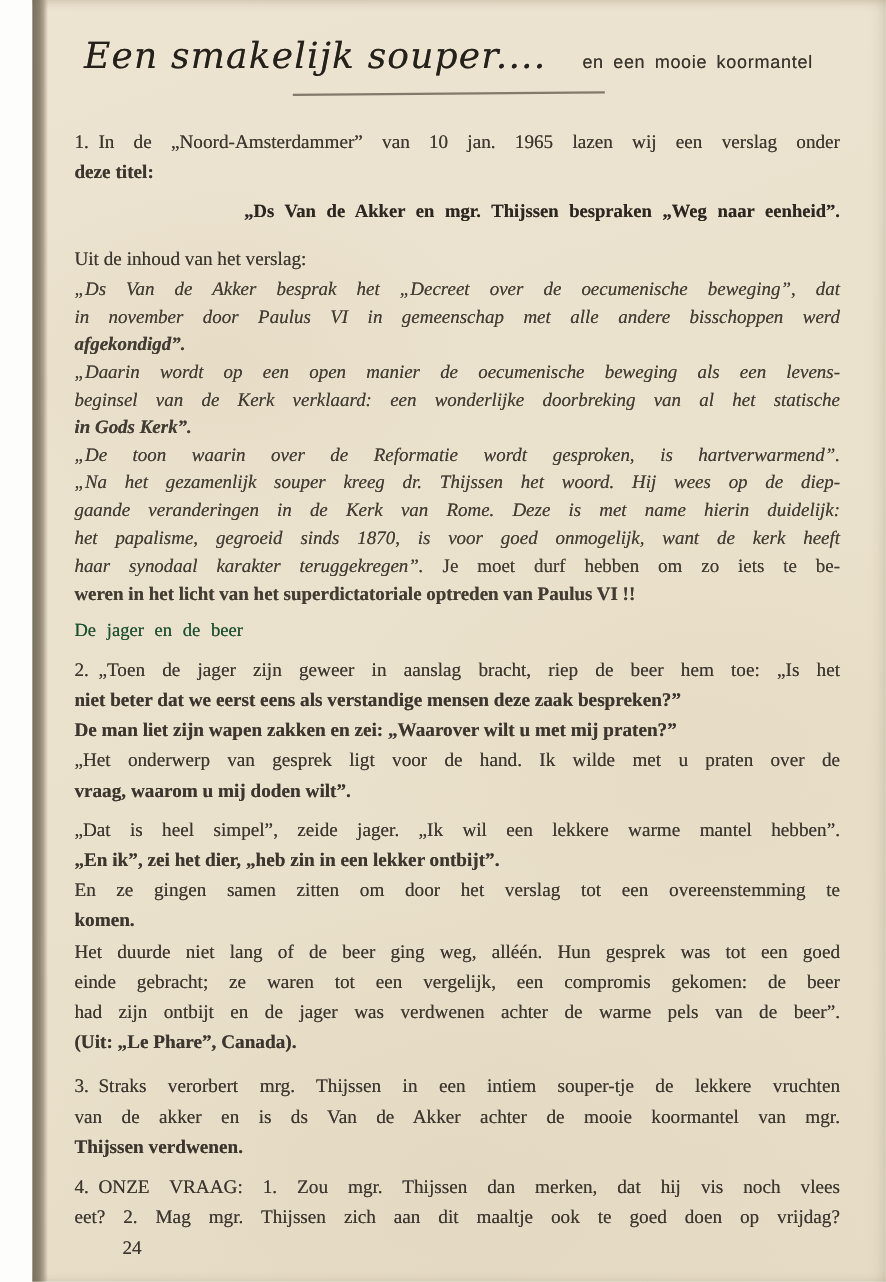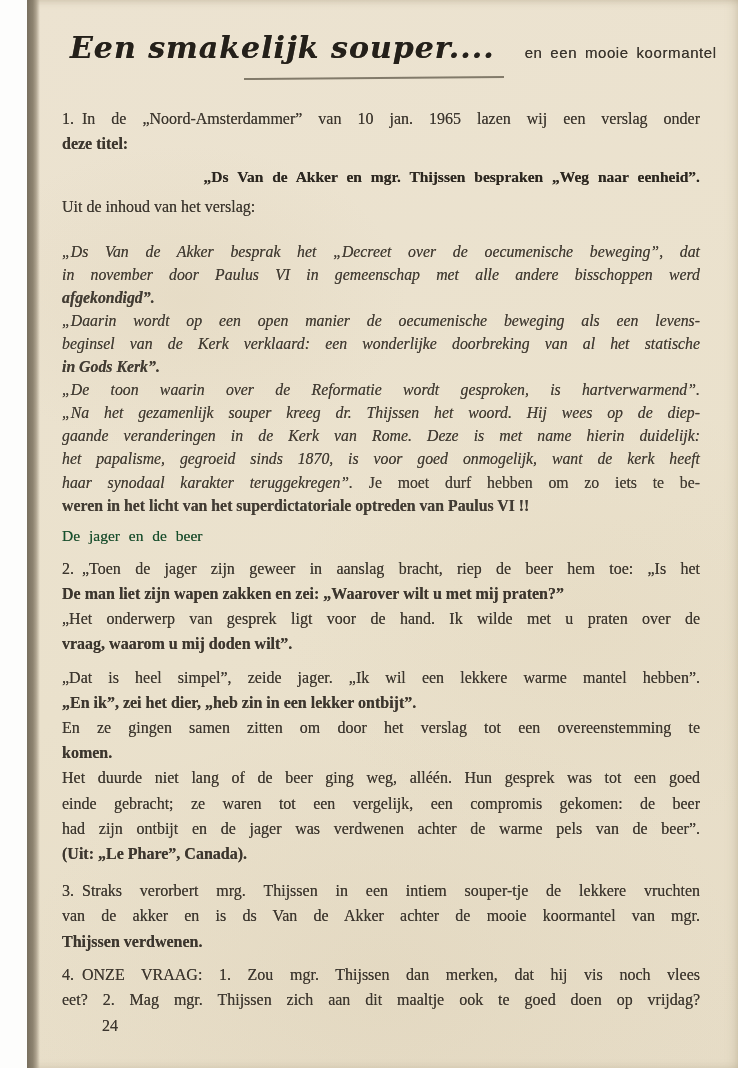--- a/index.html
+++ b/index.html
@@ -47,21 +47,21 @@
   .title-row {
     margin-top: 30px;
     padding-left: 8px;
     display: flex;
     align-items: baseline;
     white-space: nowrap;
   }
   .title-script {
     font-family: "DejaVu Serif", serif;
     font-style: italic;
-    font-weight: bold;
+    font-weight: normal;
     font-size: 30px;
     letter-spacing: 1px;
     color: #24201a;
   }
   .title-sub {
     margin-left: 30px;
     font-family: "Liberation Sans", sans-serif;
     font-size: 15px;
     letter-spacing: 0.6px;
     word-spacing: 3px;
@@ -84,26 +84,26 @@
   .heading-report {
     margin-top: 8px;
     font-size: 15.5px;
     line-height: 25px;
     font-weight: bold;
     word-spacing: 5px;
     text-align: right;
     color: #2c2720;
   }
   .intro-line {
-    margin-top: 5px;
+    margin-top: 15px;
     font-size: 16px;
     line-height: 25.2px;
   }
   .quote-block {
-    margin-top: 20px;
+    margin-top: 0;
     font-style: italic;
     font-size: 15.8px;
     line-height: 23.1px;
     color: #423c33;
   }
   .heading-bear {
     margin-top: 6px;
     font-size: 15.5px;
     line-height: 25px;
     font-weight: normal;
@@ -158,20 +158,21 @@
       <div class="tline">gaande veranderingen in de Kerk van Rome. Deze is met name hierin duidelijk:</div>
       <div class="tline">het papalisme, gegroeid sinds 1870, is voor goed onmogelijk, want de kerk heeft</div>
       <div class="tline"><span>haar synodaal karakter teruggekregen”. </span><span class="roman">Je moet durf hebben om zo iets te be-</span></div>
       <div class="tline tline-left"><span class="roman">weren in het licht van het superdictatoriale optreden van Paulus VI !!</span></div>
     </div>
 
   <div class="heading-bear">De jager en de beer</div>
 
   <div class="para para2a">
       <div class="tline">2. „Toen de jager zijn geweer in aanslag bracht, riep de beer hem toe: „Is het</div>
+      <div class="tline tline-left">niet beter dat we eerst eens als verstandige mensen deze zaak bespreken?”</div>
       <div class="tline tline-left">De man liet zijn wapen zakken en zei: „Waarover wilt u met mij praten?”</div>
       <div class="tline">„Het onderwerp van gesprek ligt voor de hand. Ik wilde met u praten over de</div>
       <div class="tline tline-left">vraag, waarom u mij doden wilt”.</div>
     </div>
 
   <div class="para para2b">
       <div class="tline">„Dat is heel simpel”, zeide jager. „Ik wil een lekkere warme mantel hebben”.</div>
       <div class="tline tline-left">„En ik”, zei het dier, „heb zin in een lekker ontbijt”.</div>
       <div class="tline">En ze gingen samen zitten om door het verslag tot een overeenstemming te</div>
       <div class="tline tline-left">komen.</div>

